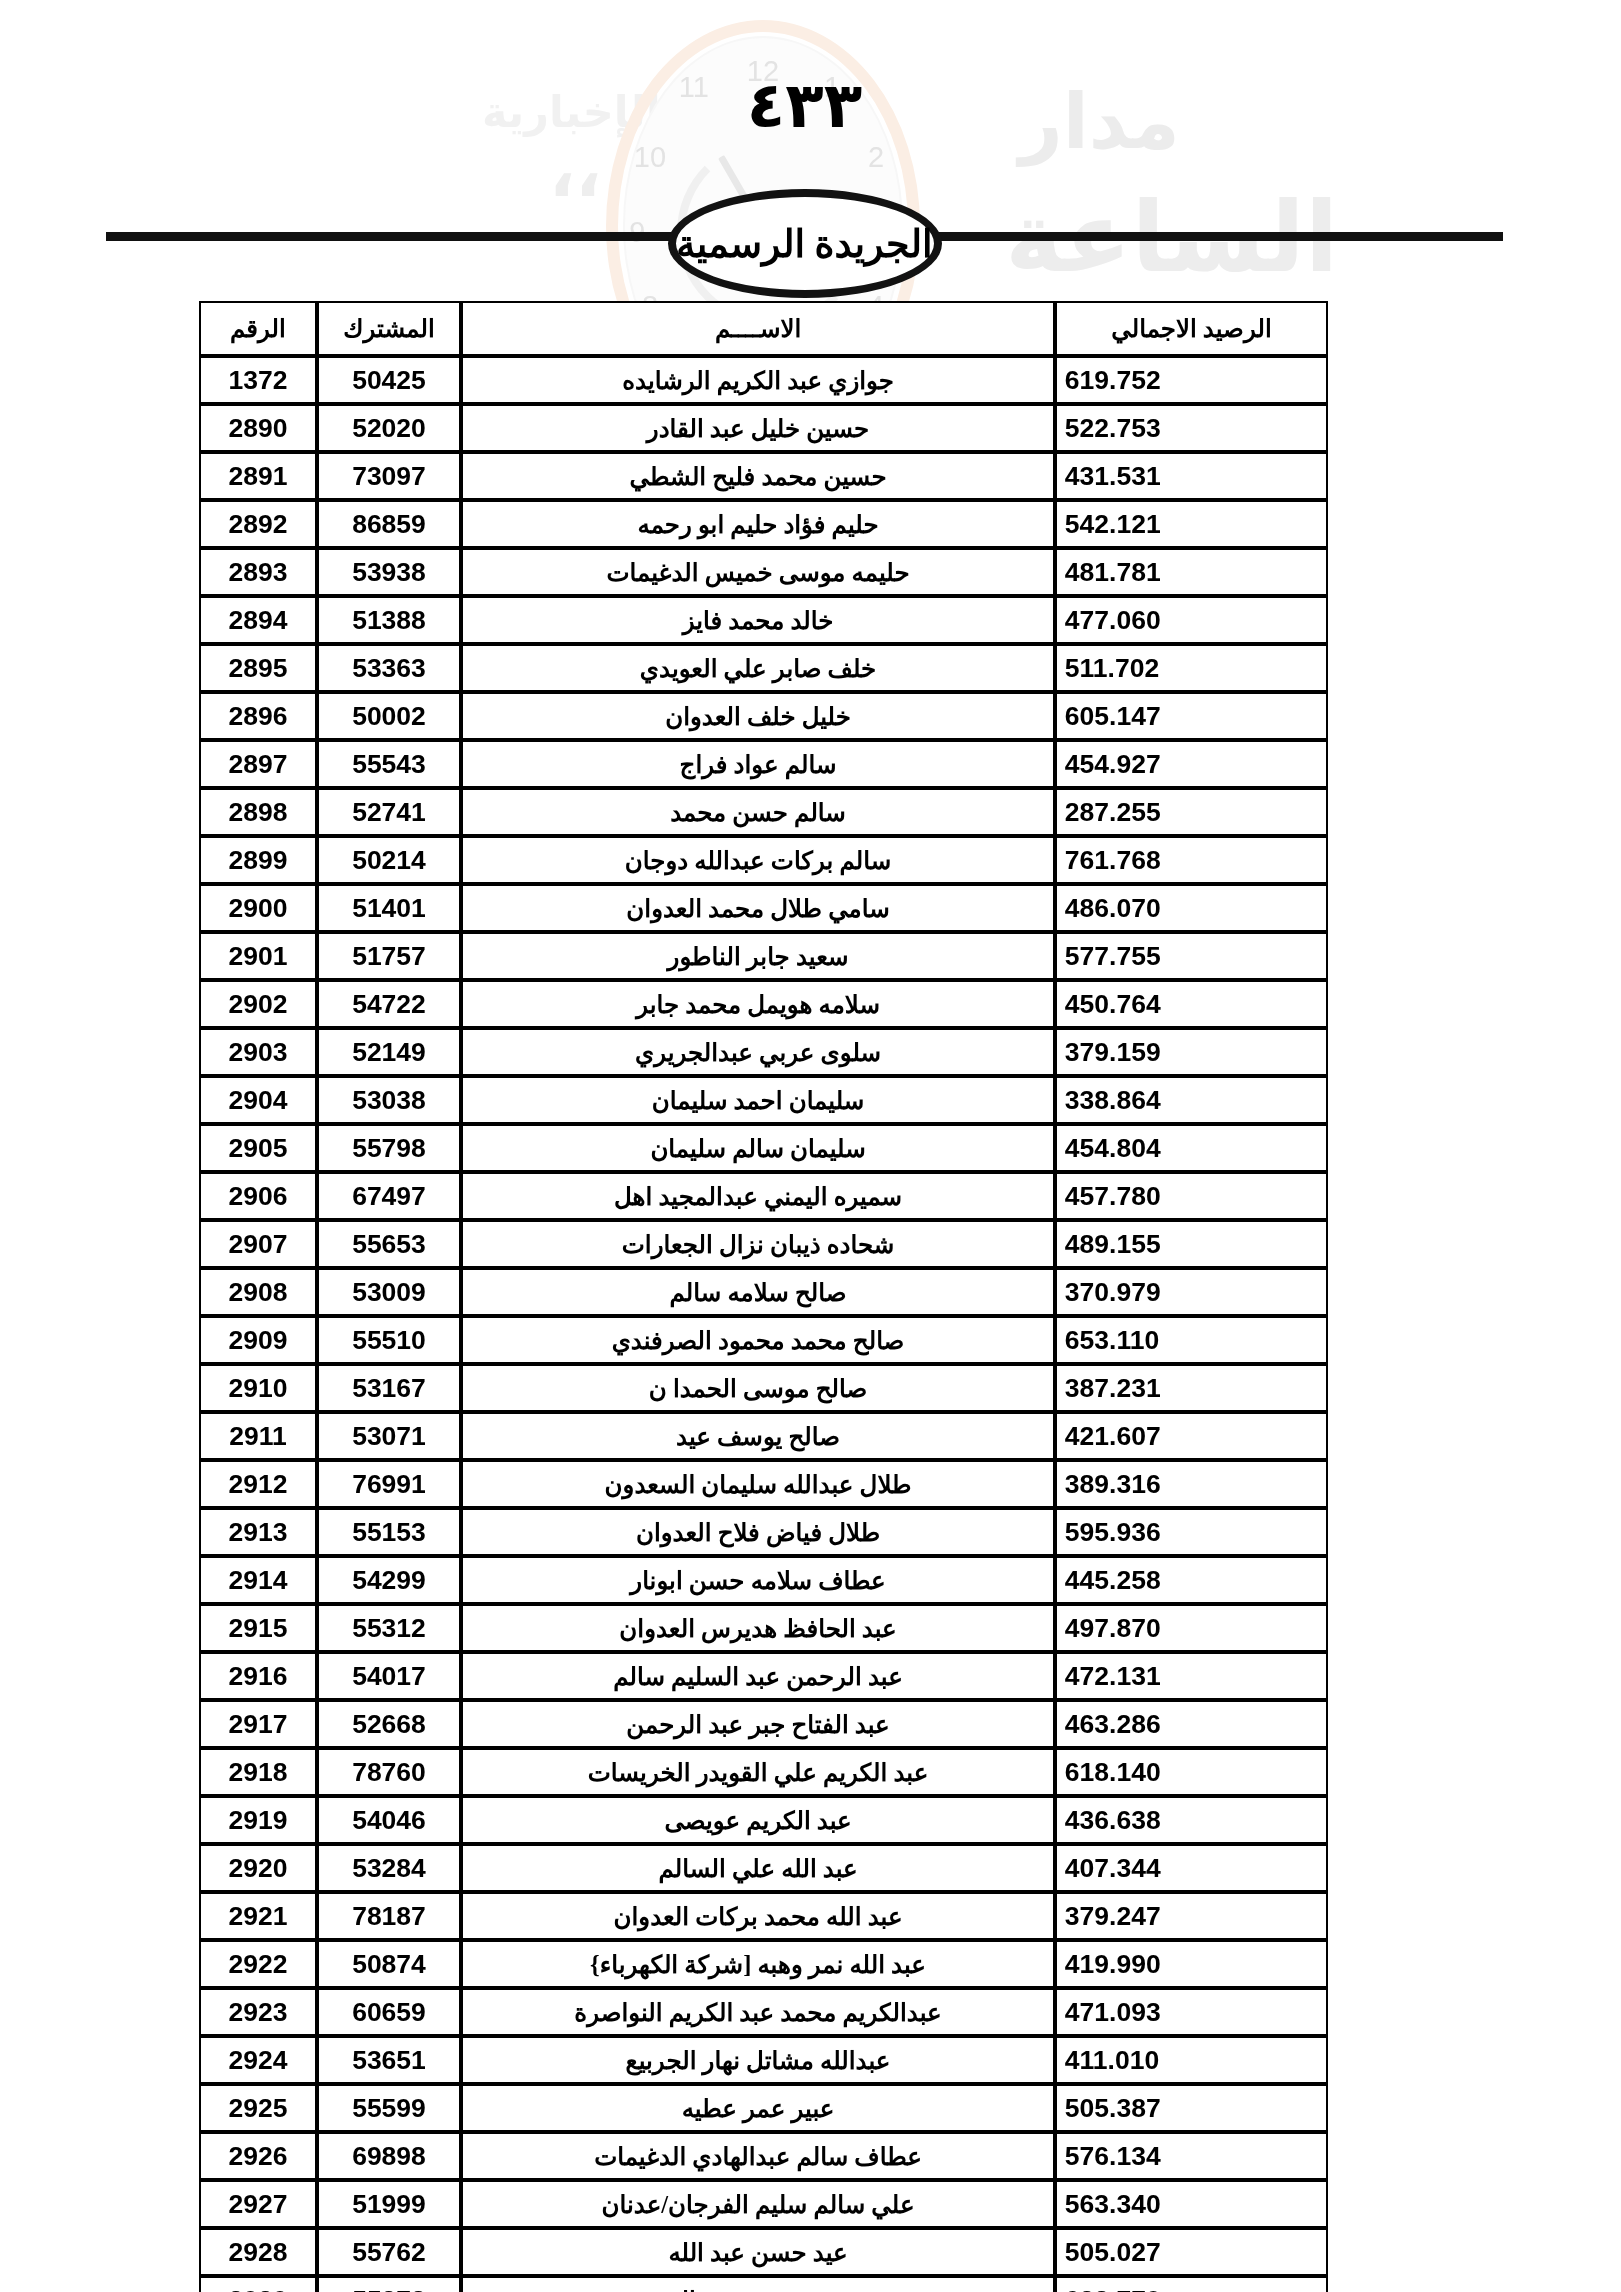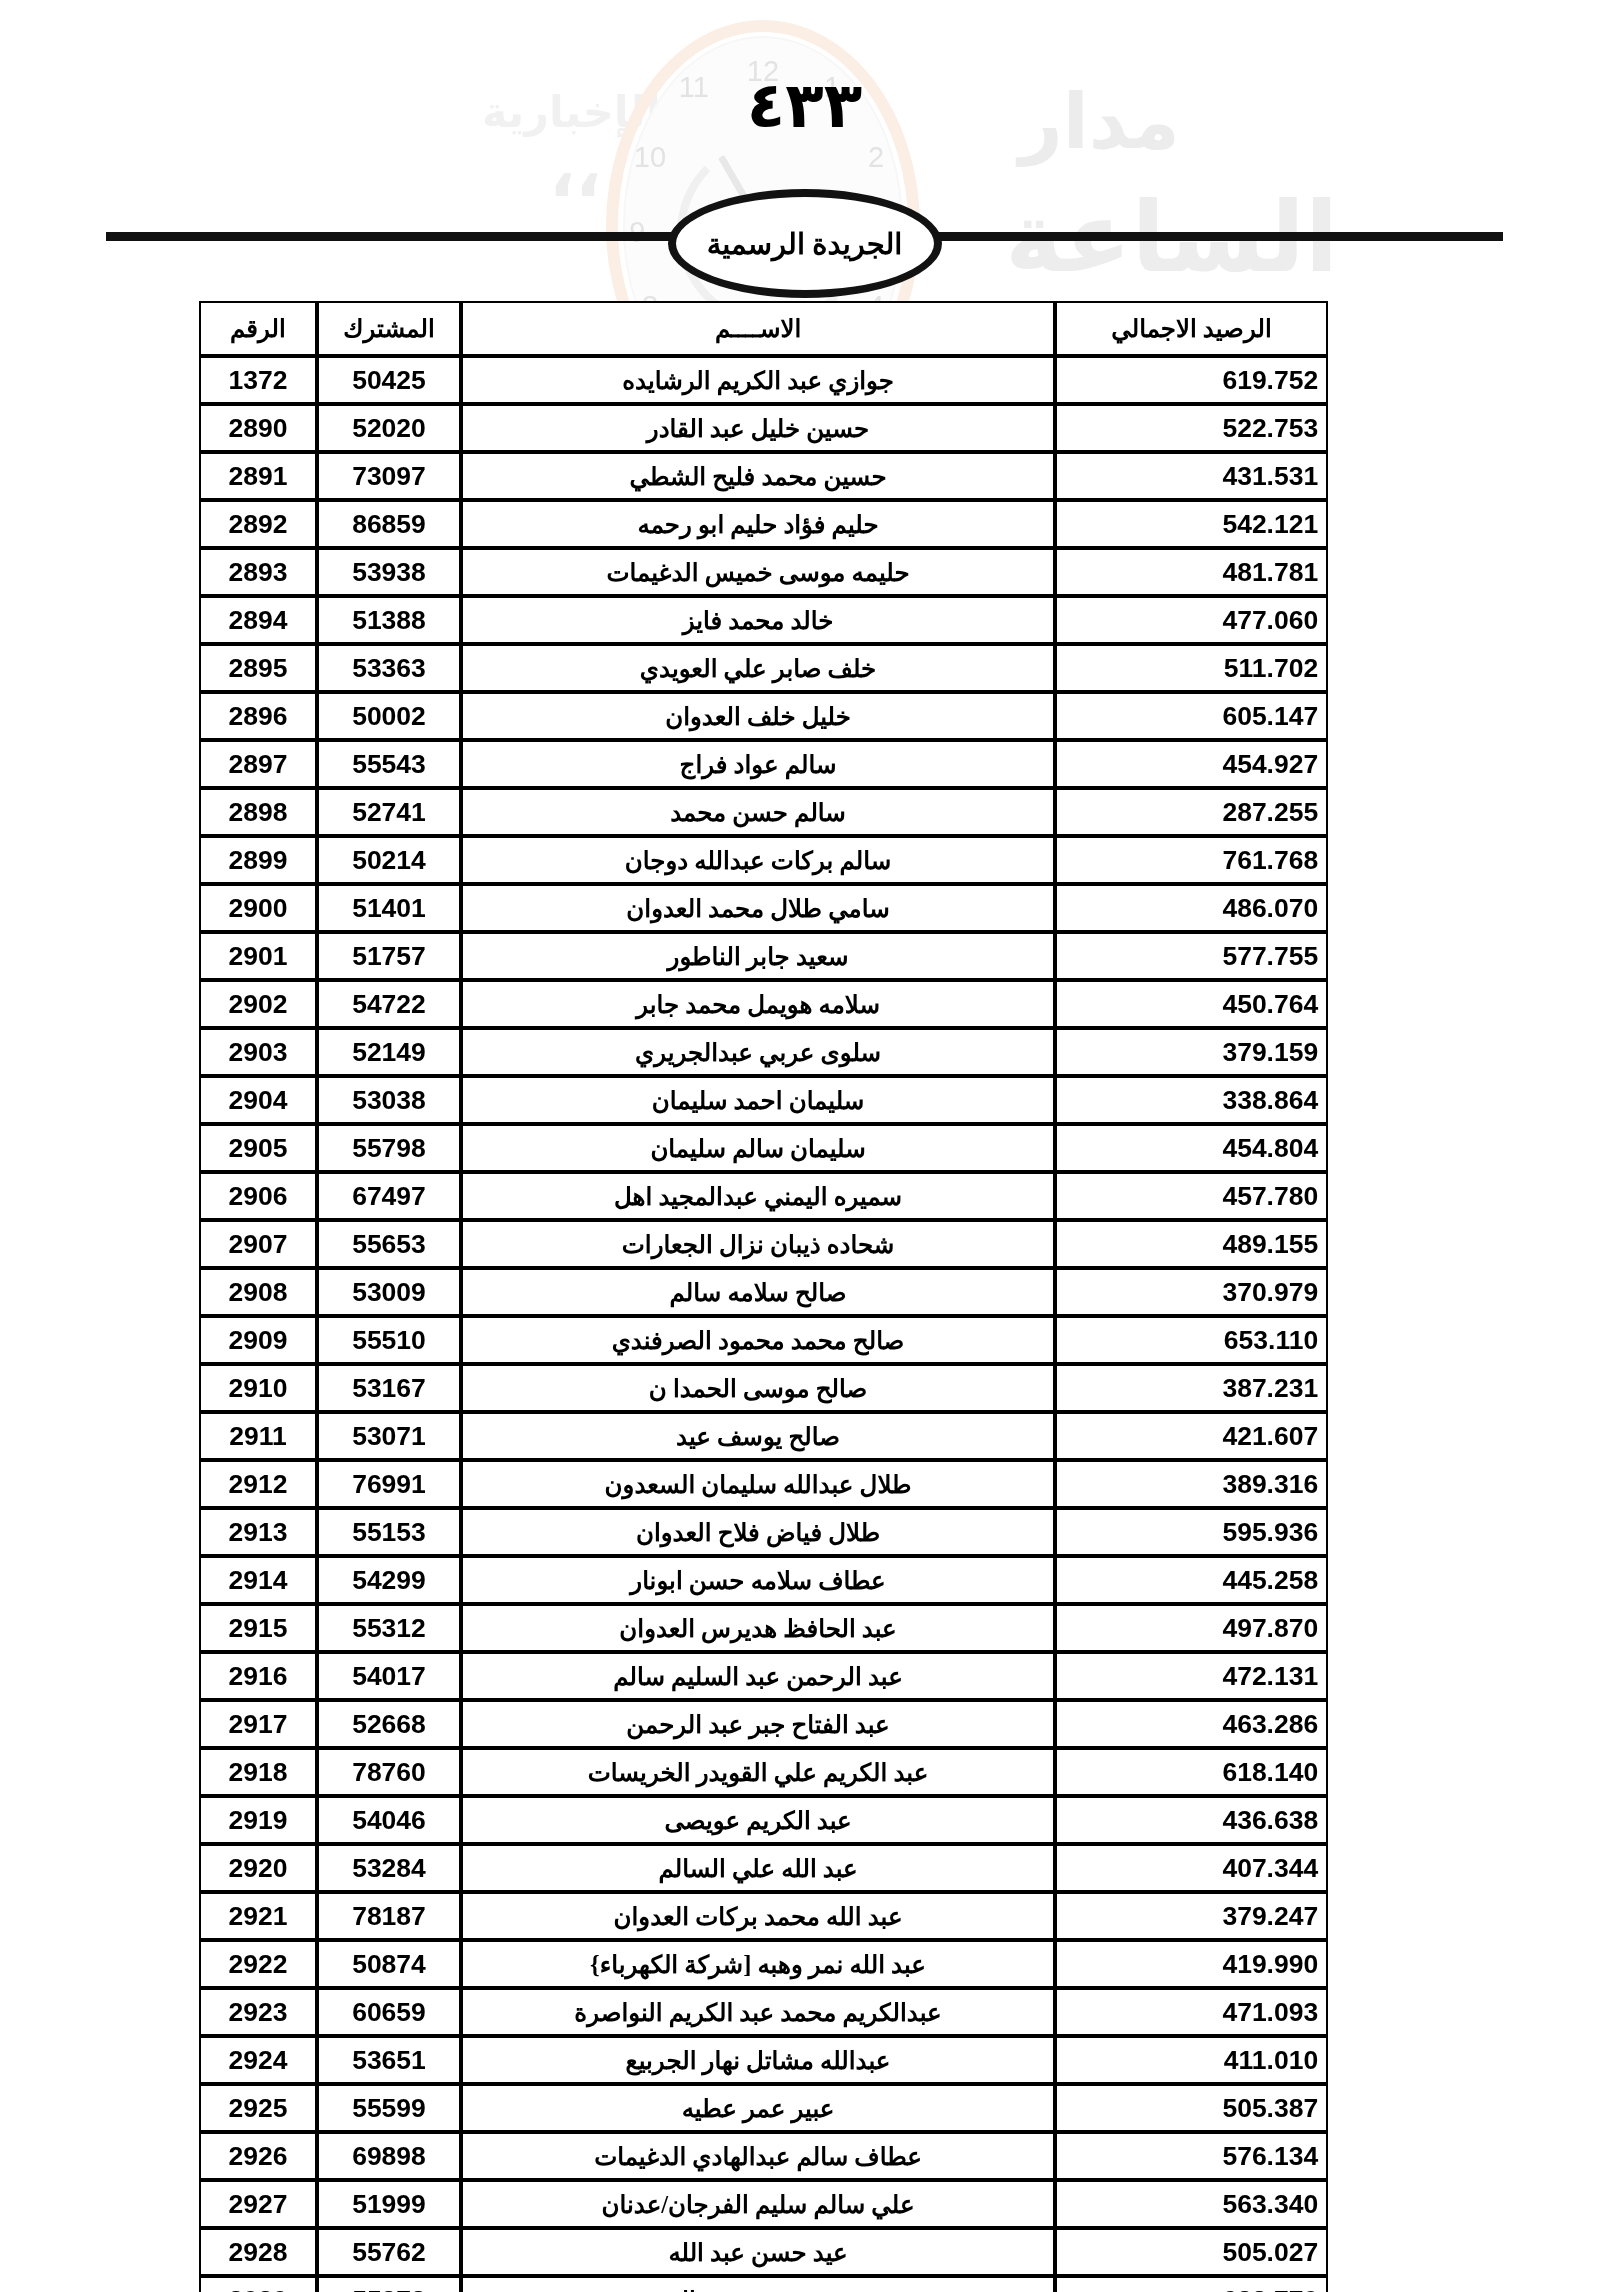--- a/index.html
+++ b/index.html
@@ -138,21 +138,21 @@
     height: 93px;
     border: 8.8px solid #121212;
     border-radius: 50%;
     background: #ffffff;
     display: flex;
     align-items: center;
     justify-content: center;
   }
   #gazette-oval-label {
     font-family: "Liberation Serif", "DejaVu Serif", serif;
-    font-size: 29px;
+    font-size: 38px;
     font-weight: bold;
     color: #000;
     white-space: nowrap;
   }
 
   
   #records-table-wrap {
     position: absolute;
     top: 301px;
     left: 199px;
@@ -193,21 +193,21 @@
     font-family: "Liberation Sans", "DejaVu Sans", sans-serif;
     font-size: 26.5px;
   }
   td.cell-name {
     text-align: center;
     font-family: "Liberation Serif", "DejaVu Serif", serif;
     font-size: 24.5px;
     direction: rtl;
   }
   td.cell-bal {
-    text-align: right;
+    text-align: left;
     font-family: "Liberation Sans", "DejaVu Sans", sans-serif;
     font-size: 26.5px;
     direction: ltr;
   }
 </style>
 </head>
 <body>
 
 <div id="watermark-layer">
 

